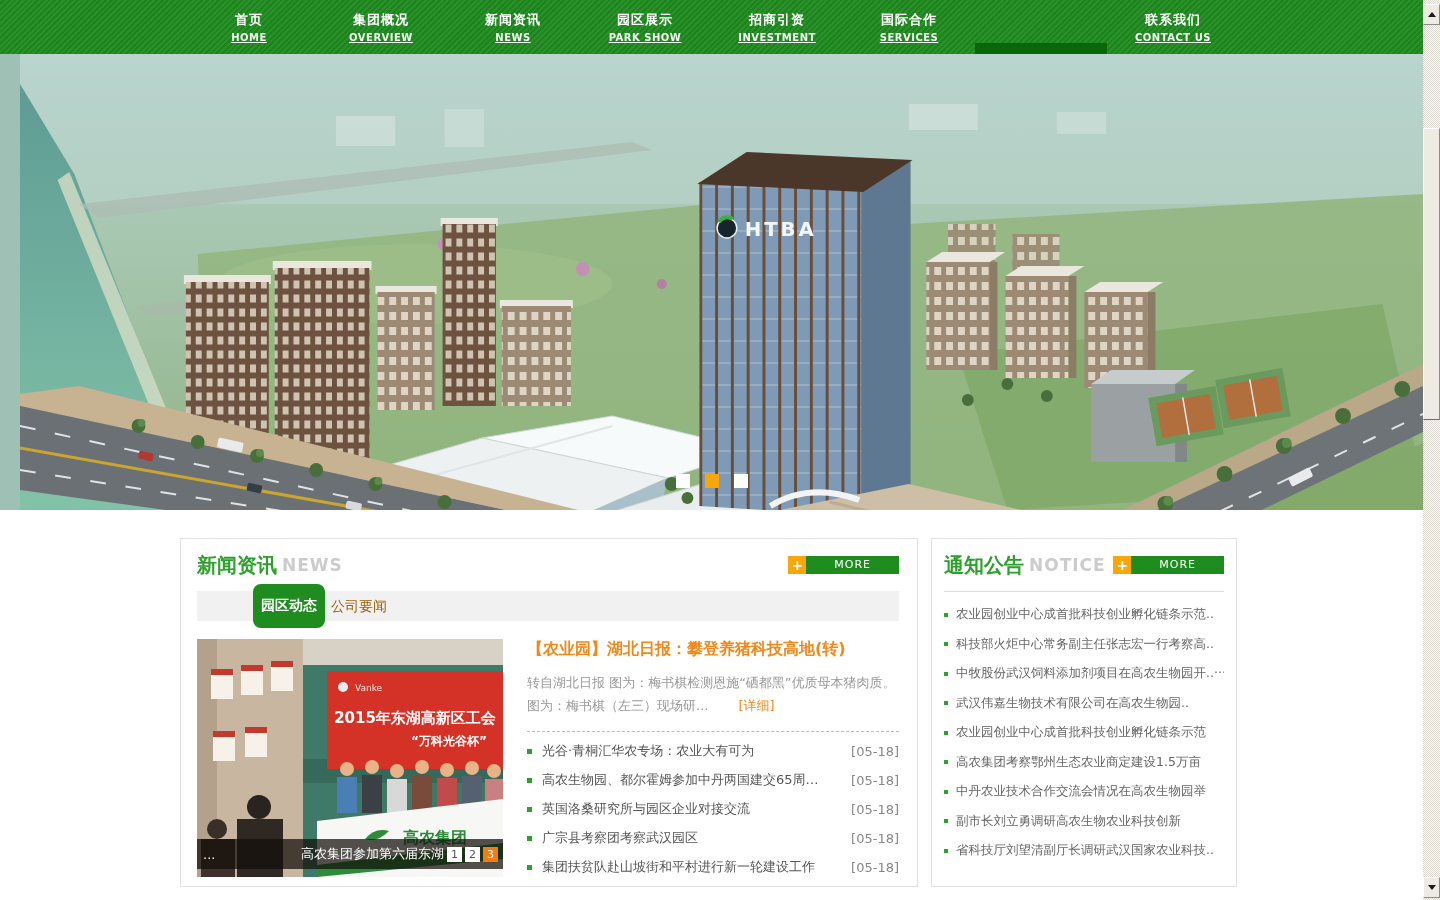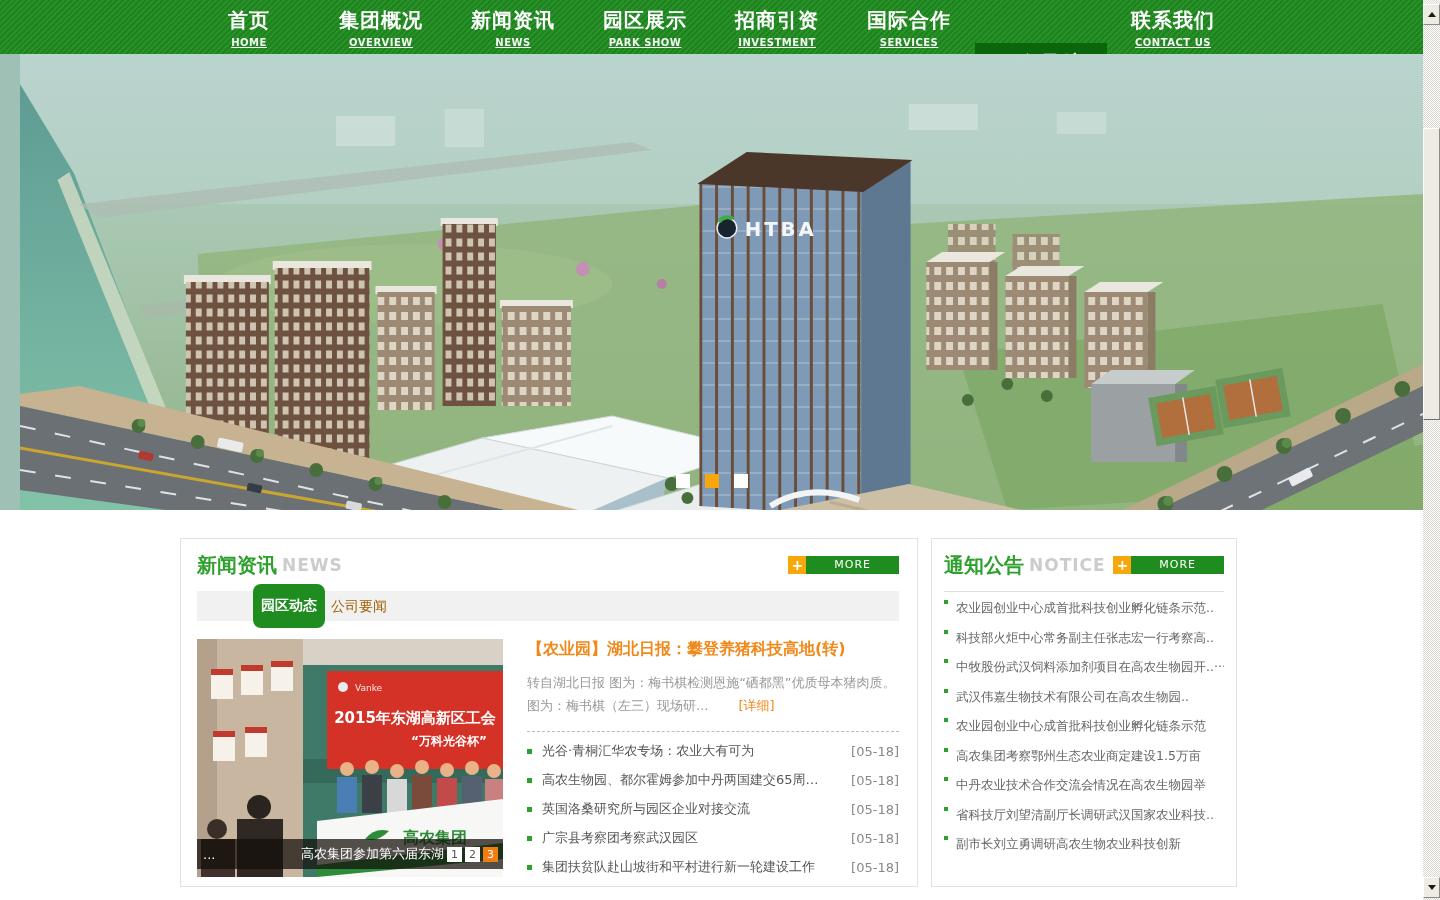--- a/index.html
+++ b/index.html
@@ -6,21 +6,21 @@
   html,body { width:1440px; height:900px; overflow:hidden; background:#fff;
     font-family:"DejaVu Sans","Liberation Sans",sans-serif; }
   .viewport { position:absolute; left:0; top:0; width:1423px; height:900px; background:#fff; }
 
   
   .topnav { height:54px; background:var(--nav-green,#1f8a1f);
     background-image:repeating-linear-gradient(135deg, rgba(255,255,255,.05) 0 2px, rgba(0,0,0,.05) 2px 4px);
     display:flex; padding-left:183px; }
   .nav-item { width:132px; height:100%; display:flex; flex-direction:column; justify-content:center;
     align-items:center; color:#fff; cursor:pointer; }
-  .nav-item .zh { font-size:20px; font-weight:bold; letter-spacing:1px; }
+  .nav-item .zh { font-size:13px; font-weight:bold; letter-spacing:1px; }
   .nav-item .en { font-size:10px; font-weight:bold; margin-top:3px; letter-spacing:.5px; opacity:.95;text-decoration:underline; }
   .nav-item.active { background:var(--nav-green-active,#0b660b);margin-top:43px; }
 
   
   .hero { position:relative; width:1423px; height:456px; overflow:hidden; background:#9fc0b4;padding-left:20px; }
   .hero svg { display:block; width:100%; height:100%; }
   .dots { position:absolute; left:50%; transform:translateX(-50%); bottom:22px; display:flex; gap:15px; }
   .dot { width:14px; height:14px; background:#fdfdfd; cursor:pointer; }
   .dot.active { background:var(--accent-orange,#f7a70a); }
 
@@ -62,21 +62,21 @@
   .feat-excerpt { margin-top:12px; font-size:13px; color:#999; line-height:1.75; }
   .detail-link { color:var(--title-orange,#f0891a); margin-left:26px; cursor:pointer; }
   .dashes { border-top:1px dashed #bbb; margin:13px 0 5px; }
   .news-list .row { display:flex; align-items:center; height:29px; font-size:13px; color:#555;text-align:center; }
   .bullet { width:5px; height:5px; background:#2da02d; margin-right:10px; flex:none; }
   .row .txt { white-space:nowrap; overflow:hidden; cursor:pointer; }
   .row .date { margin-left:auto; color:#888; padding-left:8px; }
 
   .notice-hr { border-top:1px solid #ddd; margin-top:12px; }
   .notice-list { margin-top:8px; }
-  .notice-list .row { display:flex; align-items:flex-start; height:29.5px; font-size:12.5px; color:#666; }
+  .notice-list .row { display:flex; align-items:center; height:29.5px; font-size:12.5px; color:#666; }
   .notice-list .bullet { width:4px; height:4px; margin-right:8px; }
 
   
   .sb { position:absolute; right:0; top:0; width:17px; height:900px; background:#fff;
     background-image:linear-gradient(45deg,#dbd7cf 25%,transparent 25%,transparent 75%,#dbd7cf 75%),
                      linear-gradient(45deg,#dbd7cf 25%,transparent 25%,transparent 75%,#dbd7cf 75%);
     background-size:2px 2px; background-position:0 0,1px 1px; }
   .sb-btn { position:absolute; left:0; width:17px; height:21px; background:#eeebe2;
     border:1px solid #fff; border-right-color:#8b8b8b; border-bottom-color:#8b8b8b;
     display:flex; align-items:center; justify-content:center; cursor:pointer; }
@@ -466,25 +466,25 @@
         <div class="row">
           <span class="bullet"></span>
           <span class="txt">高农集团考察鄂州生态农业商定建设1.5万亩</span>
         </div>
         <div class="row">
           <span class="bullet"></span>
           <span class="txt">中丹农业技术合作交流会情况在高农生物园举</span>
         </div>
         <div class="row">
           <span class="bullet"></span>
+          <span class="txt">副市长刘立勇调研高农生物农业科技创新</span>
+        </div>
+        <div class="row">
+          <span class="bullet"></span>
           <span class="txt">省科技厅刘望清副厅长调研武汉国家农业科技..</span>
-        </div>
-        <div class="row">
-          <span class="bullet"></span>
-          <span class="txt">副市长刘立勇调研高农生物农业科技创新</span>
         </div>
       </div>
     </div>
   </div>
 </div>
 
 <div class="sb">
   <div class="sb-btn sb-up">
     <span class="tri-up"></span>
   </div>

